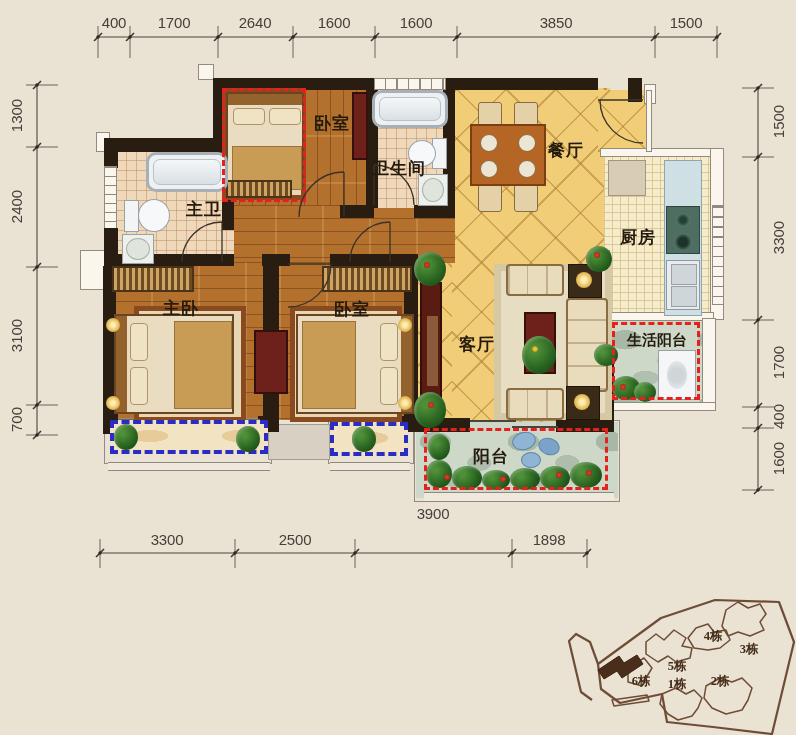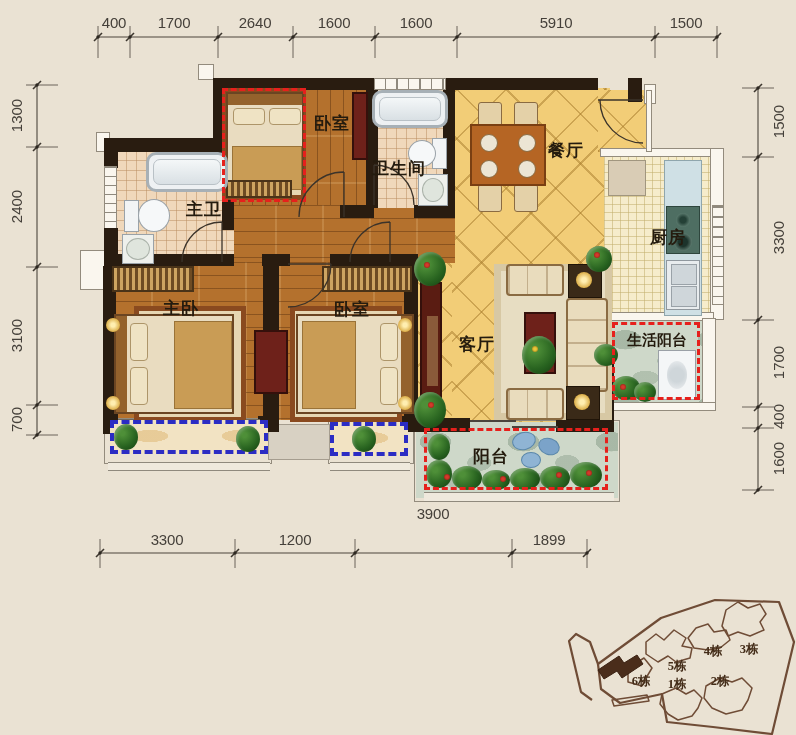--- a/index.html
+++ b/index.html
@@ -138,35 +138,35 @@
       <circle cx="512" cy="553" r="1.7"></circle>
       <circle cx="587" cy="553" r="1.7"></circle>
   </g>
 </svg>
 
 <span class="dim" style="left:114px;top:14px">400</span>
 <span class="dim" style="left:174px;top:14px">1700</span>
 <span class="dim" style="left:255px;top:14px">2640</span>
 <span class="dim" style="left:334px;top:14px">1600</span>
 <span class="dim" style="left:416px;top:14px">1600</span>
-<span class="dim" style="left:556px;top:14px">5910</span>
+<span class="dim" style="left:556px;top:14px">3850</span>
 <span class="dim" style="left:686px;top:14px">1500</span>
 <span class="dimv" style="left:16px;top:116px">1300</span>
 <span class="dimv" style="left:16px;top:207px">2400</span>
 <span class="dimv" style="left:16px;top:336px">3100</span>
 <span class="dimv" style="left:16px;top:420px">700</span>
 <span class="dimv" style="left:778px;top:122px">1500</span>
 <span class="dimv" style="left:778px;top:238px">3300</span>
 <span class="dimv" style="left:778px;top:363px">1700</span>
 <span class="dimv" style="left:778px;top:417px">400</span>
 <span class="dimv" style="left:778px;top:459px">1600</span>
 <span class="dim" style="left:167px;top:531px">3300</span>
-<span class="dim" style="left:295px;top:531px">1200</span>
+<span class="dim" style="left:295px;top:531px">2500</span>
 <span class="dim" style="left:433px;top:505px">3900</span>
-<span class="dim" style="left:549px;top:531px">1899</span>
+<span class="dim" style="left:549px;top:531px">1898</span>
 
 <div class="abs tile-y" style="left:452px;top:88px;width:158px;height:344px"></div>
 <div class="abs tile-y" style="left:598px;top:90px;width:50px;height:62px"></div>
 <div class="abs tile-y" style="left:418px;top:248px;width:34px;height:184px"></div>
 <div class="abs wood-v" style="left:213px;top:88px;width:157px;height:117px"></div>
 <div class="abs wood-h" style="left:228px;top:205px;width:227px;height:58px"></div>
 <div class="abs wood-h" style="left:104px;top:262px;width:162px;height:158px"></div>
 <div class="abs wood-h" style="left:279px;top:262px;width:126px;height:158px"></div>
 <div class="abs tile-p" style="left:106px;top:150px;width:128px;height:112px"></div>
 <div class="abs tile-p" style="left:366px;top:88px;width:78px;height:120px"></div>
@@ -363,21 +363,21 @@
     <path d="M222,262 L222,222 M222,222 A40,40 0 0 0 182,262"></path>
     <path d="M344,217 L344,172 M344,172 A45,45 0 0 0 299,217"></path>
     <path d="M390,262 L390,222 M390,222 A40,40 0 0 0 350,262"></path>
     <path d="M288,264 L331,264 M331,264 A43,43 0 0 1 288,307"></path>
   </g>
 </svg>
 
 <span class="rlabel" style="left:332px;top:123px">卧室</span>
 <span class="rlabel" style="left:399px;top:168px">卫生间</span>
 <span class="rlabel" style="left:566px;top:150px">餐厅</span>
-<span class="rlabel" style="left:668px;top:237px">厨房</span>
+<span class="rlabel" style="left:638px;top:237px">厨房</span>
 <span class="rlabel" style="left:204px;top:209px">主卫</span>
 <span class="rlabel" style="left:181px;top:308px">主卧</span>
 <span class="rlabel" style="left:352px;top:309px">卧室</span>
 <span class="rlabel" style="left:477px;top:344px">客厅</span>
 <span class="rlabel sm" style="left:657px;top:340px">生活阳台</span>
 <span class="rlabel" style="left:491px;top:456px">阳台</span>
 
 <svg width="796" height="735">
   <g stroke="#6f4c36" stroke-width="2.2" fill="none" stroke-linejoin="round">
     <path d="M598,664 L661,618 L715,600 L779,602 L794,642 L772,734 L713,727 L667,722 L662,694 L620,703 L601,689 Z"></path>
@@ -390,15 +390,15 @@
     <path d="M662,694 l14,-6 l10,6 l8,-4 l8,8 l-4,10 l-6,8 l-14,4 l-10,-6 l-8,-10 z"></path>
     <path d="M706,686 l14,-8 l12,4 l10,-4 l10,10 l-4,12 l-6,10 l-16,4 l-14,-6 l-8,-10 z"></path>
     <path d="M628,668 l16,-10 l8,10 l-6,10 l-4,8 l-14,-4 z"></path>
     <path d="M612,700 l35,-5 l2,6 l-35,5 z"></path>
   </g>
   <path d="M598,670 l21,-14 l5,7 l13,-8 l6,9 l-21,14 l-5,-7 l-13,8 z" fill="#4a2d1b" stroke="#3a2112" stroke-width="1"></path>
 </svg>
 <span class="blabel" style="left:677px;top:684px">1栋</span>
 <span class="blabel" style="left:720px;top:681px">2栋</span>
 <span class="blabel" style="left:749px;top:649px">3栋</span>
-<span class="blabel" style="left:713px;top:651px">4栋</span>
+<span class="blabel" style="left:713px;top:636px">4栋</span>
 <span class="blabel" style="left:677px;top:666px">5栋</span>
 <span class="blabel" style="left:641px;top:681px">6栋</span>
 
 </body></html>

